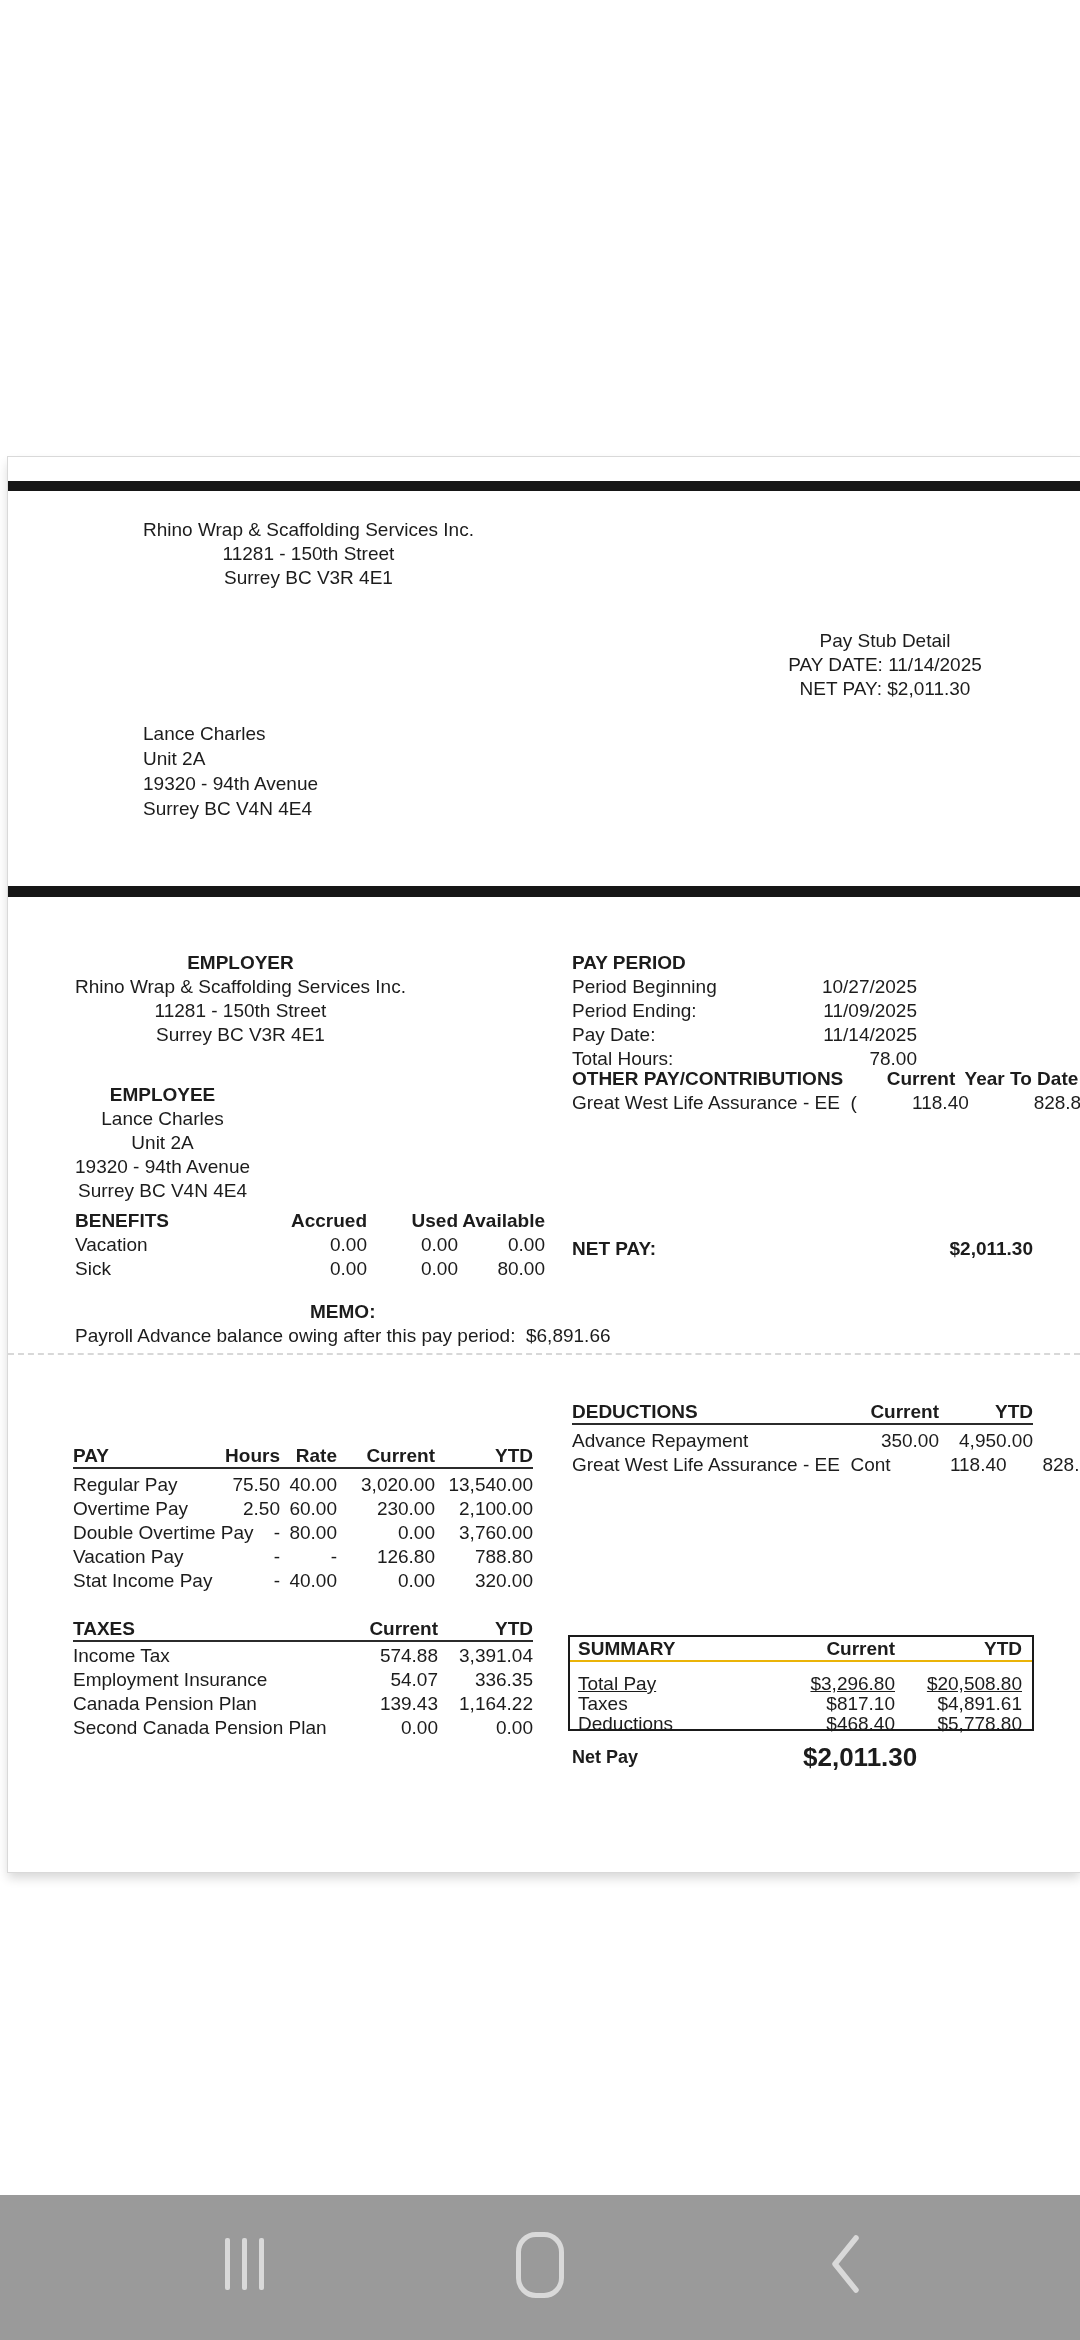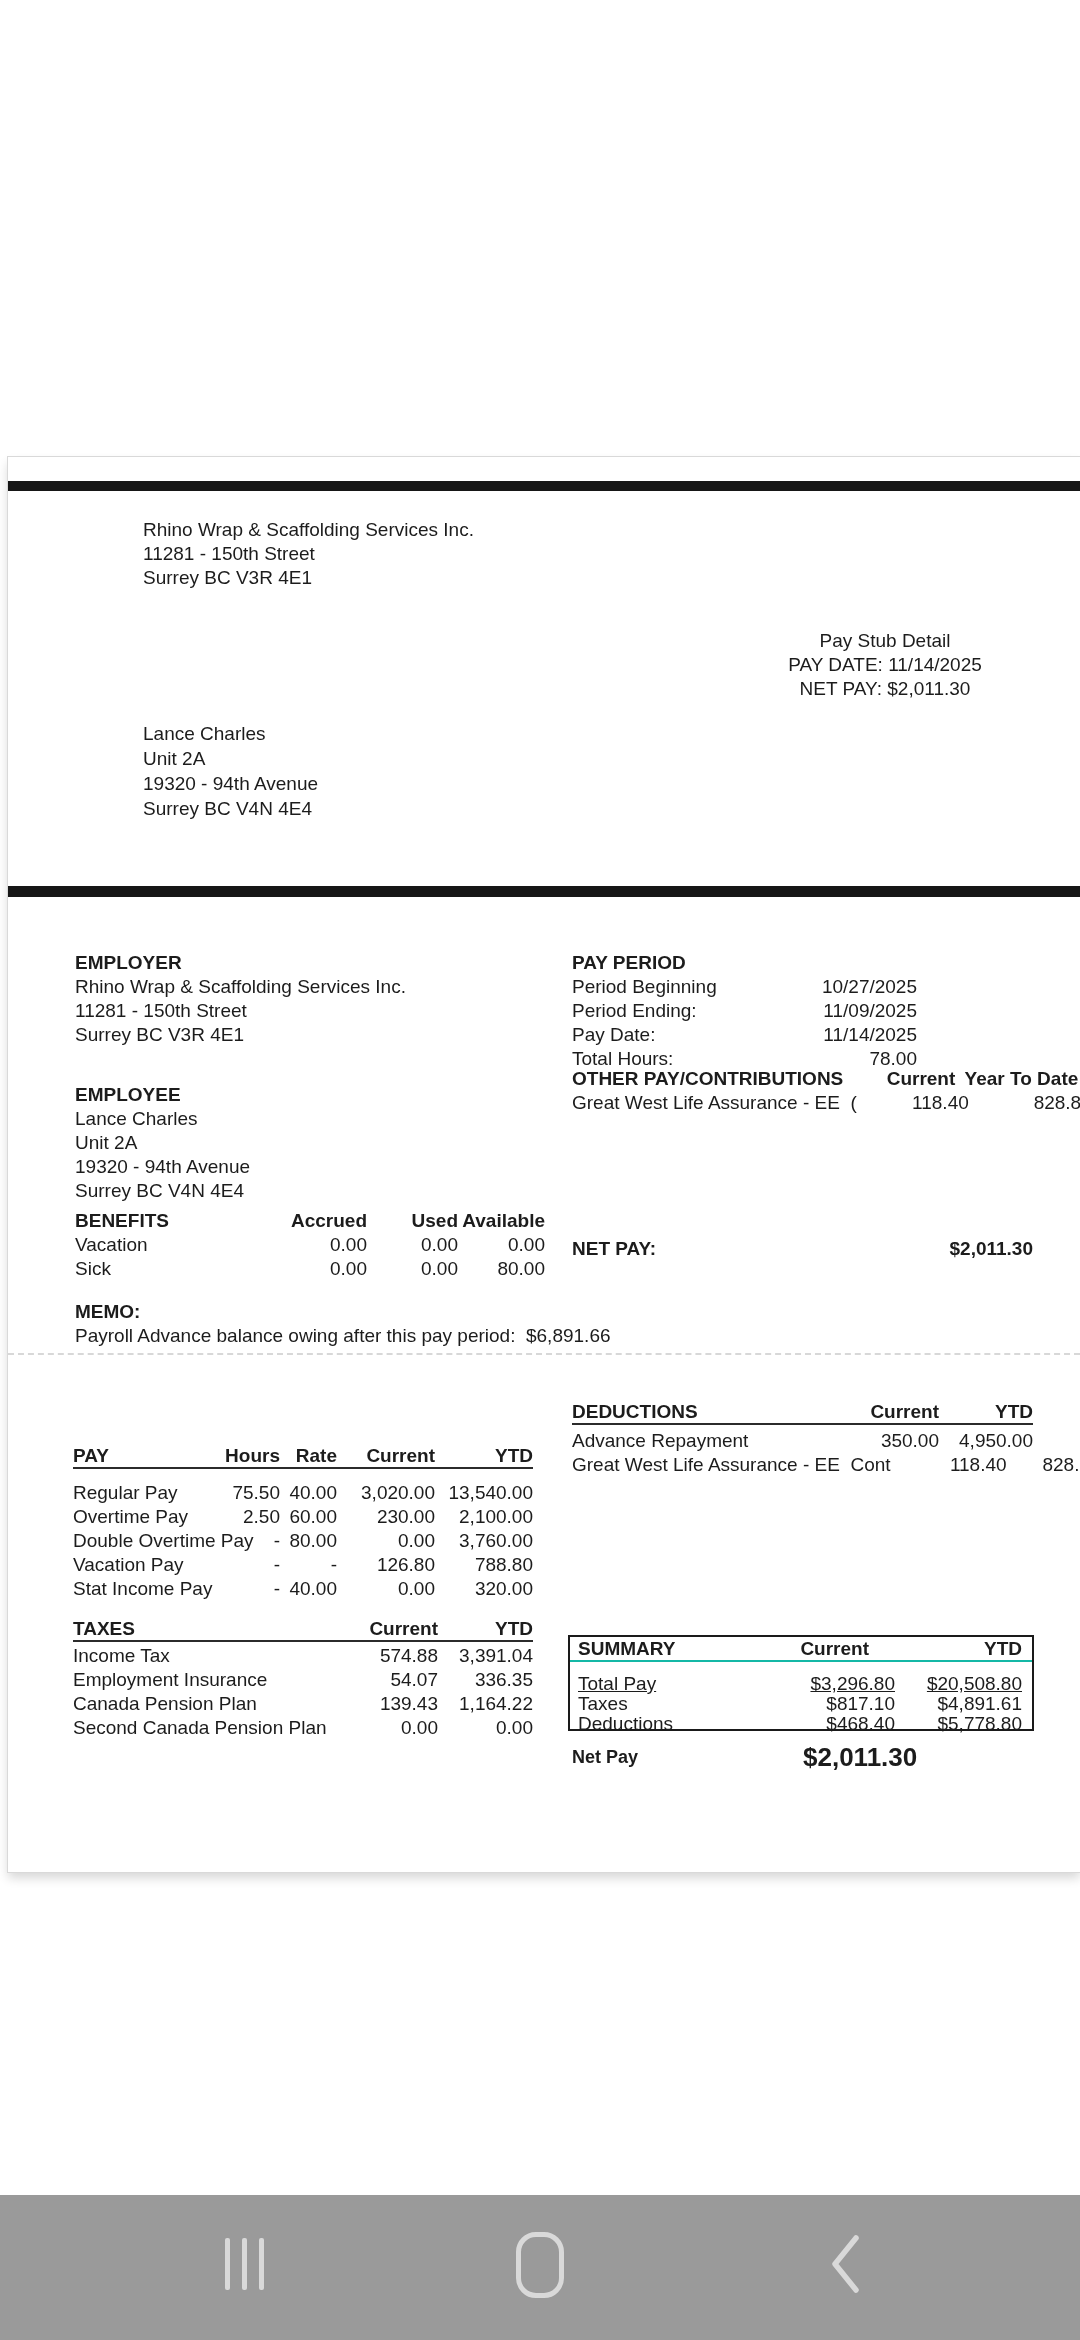--- a/index.html
+++ b/index.html
@@ -5,33 +5,33 @@
   html,body{margin:0;padding:0;background:#ffffff;}
   body{font-family:"Liberation Sans",sans-serif;color:#1c1c1c;}
   #screen{position:relative;width:1080px;height:2340px;background:#ffffff;overflow:hidden;}
   .abs{position:absolute;}
   .b{font-weight:700;}
   .pre{white-space:pre;}
   .r{text-align:right;}
   .page{position:absolute;left:8px;top:457px;width:1072px;height:1415px;background:#ffffff;
         box-shadow:0 0 0 1px #d9d9d9, 0 6px 10px rgba(0,0,0,0.16);font-size:19px;}
   .blackbar{position:absolute;left:0;width:100%;background:#161616;}
-  .lines div{line-height:24px;white-space:pre;}
+  .lines div{line-height:24px;white-space:pre;text-align:center;}
   .lines25 div{line-height:25px;white-space:pre;}
   .kv{display:grid;grid-template-columns:1fr auto;line-height:24px;}
   .grid-op{display:grid;grid-template-columns:1fr 112px 123px;line-height:24px;}
   .grid-ben{display:grid;grid-template-columns:170px 122px 91px 87px;line-height:24px;}
   .grid-pay{display:grid;grid-template-columns:145px 62px 57px 98px 98px;line-height:24px;}
   .grid-ded{display:grid;grid-template-columns:1fr 116px 94px;line-height:24px;}
   .grid-tax{display:grid;grid-template-columns:1fr 100px 95px;line-height:24px;}
   .hdr{line-height:22px;border-bottom:2px solid #2b2b2b;}
   .dashed{position:absolute;left:0;width:100%;border-top:2px dashed #d8d8d8;}
   .sumbox{position:absolute;border:2px solid #1a1a1a;}
   .grid-sum{display:grid;grid-template-columns:1fr 118px 127px;line-height:20px;padding:0 10px 0 8px;}
-  .sumhead{border-bottom:2px solid #14b8a6;line-height:23px;gap:26px;}
+  .sumhead{border-bottom:2px solid #eab308;line-height:23px;}
   .navbar{position:absolute;left:0;top:2195px;width:1080px;height:145px;background:#9a9a9a;}
   .navbtn{position:absolute;background:none;border:none;padding:0;cursor:pointer;}
   .recents{display:flex;gap:12px;}
   .recents i{display:block;width:5px;height:52px;background:#d9d9d9;border-radius:2px;}
   .home{width:38px;height:56px;border:5px solid #d9d9d9;border-radius:20px;}
 </style>
 </head>
 <body>
 
 <div id="screen">
@@ -143,21 +143,21 @@
     <div class="dashed" style="top:896px;"></div>
 
     <div class="abs" style="left:65px;top:988px;width:460px;">
       <div class="grid-pay hdr">
         <span class="b">PAY</span>
         <span class="b r">Hours</span>
         <span class="b r">Rate</span>
         <span class="b r">Current</span>
         <span class="b r">YTD</span>
       </div>
-      <div class="grid-pay" style="margin-top:12px;">
+      <div class="grid-pay" style="margin-top:4px;">
         <span class="pre">Regular Pay</span>
         <span class="r">75.50</span>
         <span class="r">40.00</span>
         <span class="r">3,020.00</span>
         <span class="r">13,540.00</span>
       </div>
       <div class="grid-pay">
         <span class="pre">Overtime Pay</span>
         <span class="r">2.50</span>
         <span class="r">60.00</span>

